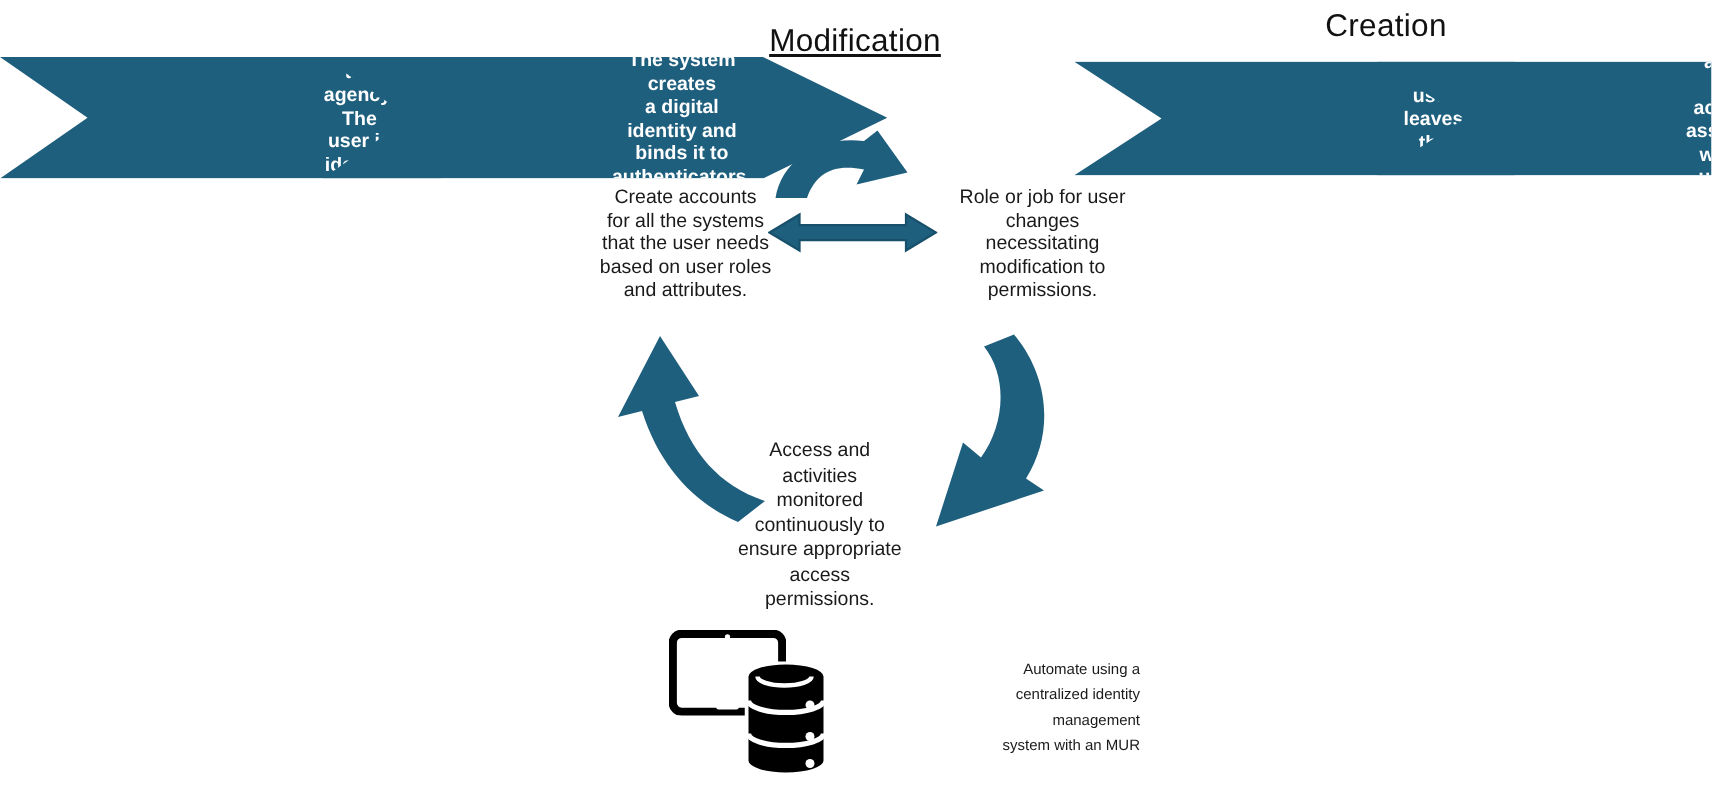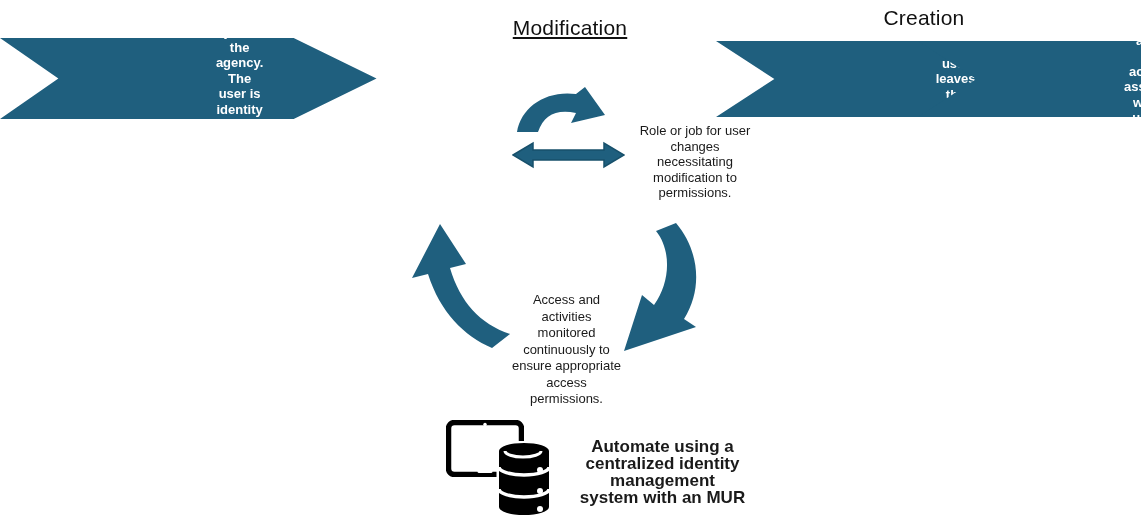--- a/index.html
+++ b/index.html
@@ -17,49 +17,58 @@
     display:flex; align-items:center; justify-content:center;
     color:#ffffff; font-size:13px; font-weight:bold; text-align:center;
     line-height:15.5px; padding:0 12% 0 21%; box-sizing:border-box;
     white-space:pre-line;
   }
   .note {
     position:absolute; font-size:13px; line-height:15.5px; color:#1a1a1a;
     text-align:center; white-space:pre-line;
   }
   .note.wide { line-height:16.5px; }
-  .note.left { text-align:center; font-size:17px; line-height:17px;font-weight:bold; }
+  .note.left { text-align:right; font-size:10px; line-height:17px; }
   .abs { position:absolute; }
 </style>
 </head>
 <body>
 
 <div class="canvas">
 
   <div class="phase-title" style="left:350px; top:16px; width:440px;text-decoration:underline;">Modification</div>
   <div class="phase-title" style="left:712px; top:6px; width:424px;">Creation</div>
 
   <div class="chevron" style="left:0px; top:38px; width:211px; height:81px;">A new user joins the
 agency. The user is
 identity proofed at
 IAL3.</div>
+  <div class="chevron" style="left:215px; top:38px; width:221px; height:81px;">The system creates
+a digital identity and
+binds it to
+authenticators.</div>
 
   <div class="chevron" style="left:716px; top:41px; width:218px; height:76px;">The user leaves the
 agency</div>
   <div class="chevron" style="left:918px; top:41px; width:212px; height:76px;">All system access
 and accounts
 associated with the
 user are disabled.</div>
 
+  <div class="note" style="left:378px; top:123px; width:158px;">Create accounts
+for all the systems
+that the user needs
+based on user roles
+and attributes.</div>
   <div class="note" style="left:621px; top:123px; width:148px;">Role or job for user
 changes
 necessitating
 modification to
 permissions.</div>
-  <div class="note wide" style="left:494px; top:292px; width:145px;">Access and
+  <div class="note wide" style="left:474px; top:292px; width:145px;">Access and
 activities
 monitored
 continuously to
 ensure appropriate
 access
 permissions.</div>
   <div class="note left" style="left:565px; top:438px; width:195px;">Automate using a
 centralized identity
 management
 system with an MUR</div>

